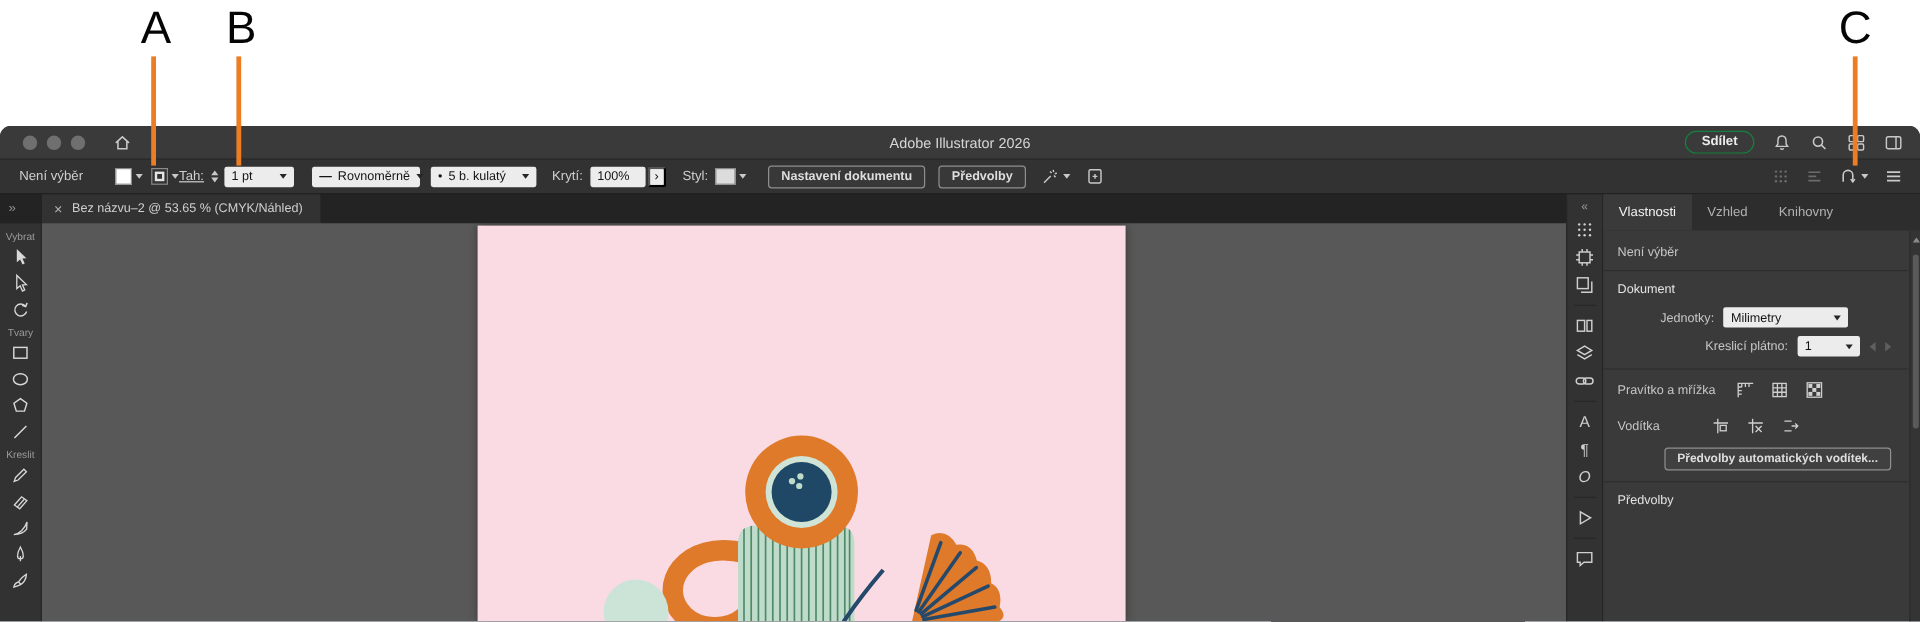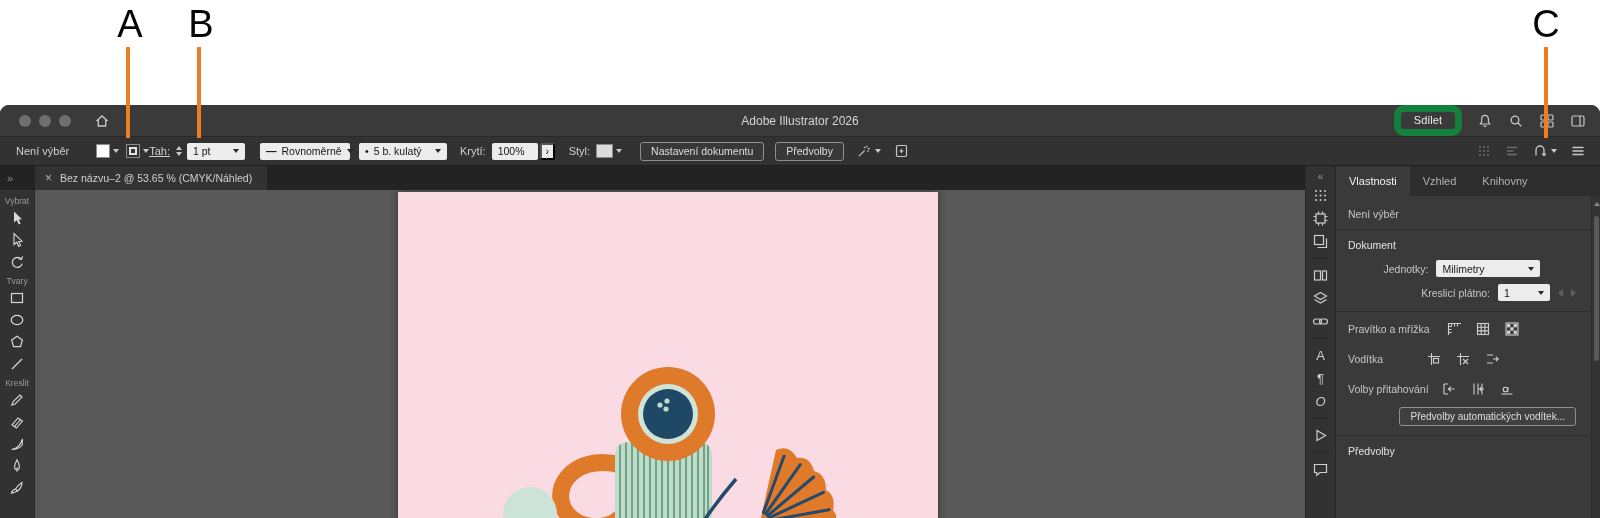--- a/index.html
+++ b/index.html
@@ -13,29 +13,29 @@
   
   .app{position:absolute;left:0;top:105px;width:1600px;height:413px;background:#0f172a;border-radius:9px 9px 0 0;overflow:hidden;display:flex;flex-direction:column;}
 
   
   .titlebar{flex:0 0 28px;background:#3a3a3a;border-bottom:1px solid #292929;display:flex;align-items:center;position:relative;}
   .lights{display:flex;gap:8px;margin-left:19px;}
   .light{width:12px;height:12px;border-radius:50%;background:#6f6f6f;border:none;}
   .home-btn{margin-left:23px;background:none;border:none;display:flex;align-items:center;}
   .tb-title{position:absolute;left:50%;transform:translateX(-50%);color:#d6d6d6;font-size:12px;white-space:nowrap;}
   .tb-right{margin-left:auto;display:flex;align-items:center;gap:15px;margin-right:14px;}
-  .pill{border:7px solid #15803d;border-radius:10px;color:#ececec;font-size:11px;padding:2px 13px;background:none;line-height:13px;}
+  .pill{border:1px solid #15803d;border-radius:10px;color:#ececec;font-size:11px;padding:2px 13px;background:none;line-height:13px;font-weight:bold;}
   .tb-iconbtn{background:none;border:none;display:flex;align-items:center;}
 
   
   .controlbar{flex:0 0 29px;background:#323232;border-bottom:1px solid #1f1f1f;display:flex;align-items:center;font-size:11px;color:#cfcfcf;padding:0 14px 0 16px;white-space:nowrap;}
   .chev{width:0;height:0;border-left:3.5px solid transparent;border-right:3.5px solid transparent;border-top:4px solid #c9c9c9;display:inline-block;}
   .chev.dark{border-top-color:#262626;}
   .cfield{display:inline-flex;align-items:center;background:#ececec;border-radius:2px;height:17px;padding:0 6px;color:#151515;font-size:10.5px;gap:5px;}
-  .obtn{background:rgba(255,255,255,0.03);border:1px solid #8f8f8f;border-radius:3px;color:#dedede;font-size:10.5px;height:19px;padding:0 10px;display:inline-flex;align-items:center;}
+  .obtn{background:rgba(255,255,255,0.03);border:1px solid #8f8f8f;border-radius:3px;color:#dedede;font-size:10.5px;height:19px;padding:0 10px;display:inline-flex;align-items:center;font-weight:bold;}
   .swatch-fill{width:14px;height:14px;background:#ffffff;border:1px solid #8a8a8a;}
   .swatch-stroke{width:14px;height:14px;background:#323232;border:1px solid #8a8a8a;display:flex;align-items:center;justify-content:center;}
   .swatch-stroke .inner{width:8px;height:8px;border:2px solid #e4e4e4;}
   .stepper{display:flex;flex-direction:column;gap:2px;background:none;border:none;}
   .tri-up{width:0;height:0;border-left:3.5px solid transparent;border-right:3.5px solid transparent;border-bottom:4px solid #c9c9c9;}
   .tri-dn{width:0;height:0;border-left:3.5px solid transparent;border-right:3.5px solid transparent;border-top:4px solid #c9c9c9;}
   .iconbtn{background:none;border:none;display:inline-flex;align-items:center;gap:3px;}
   .dim{opacity:.38;}
   .u{text-decoration:underline;}
 
@@ -529,44 +529,20 @@
               </button>
               <button class="picon">
                 <svg width="14" height="14" viewBox="0 0 14 14" fill="none" stroke="#cfcfcf" stroke-width="1.1">
                     <path d="M2 3 H8 M2 11 H8"></path>
                     <path d="M8 7 H13 M11 4.8 L13.2 7 L11 9.2"></path>
                   </svg>
               </button>
             </span>
           </div>
 
-          <div class="p-row" style="margin-top:14px">
-            <span>Volby přitahování</span>
-            <span style="display:flex;gap:12px;margin-left:12px">
-              <button class="picon">
-                <svg width="14" height="14" viewBox="0 0 14 14" fill="none" stroke="#cfcfcf" stroke-width="1.1">
-                    <path d="M2 2 V12 M2 2 H6 M2 12 H6"></path>
-                    <path d="M12.5 7 H6.5 M8.8 4.6 L6.4 7 L8.8 9.4"></path>
-                  </svg>
-              </button>
-              <button class="picon">
-                <svg width="14" height="14" viewBox="0 0 14 14" fill="none" stroke="#cfcfcf" stroke-width="1.1">
-                    <path d="M3 1.5 V12.5 M7 1.5 V12.5 M11 1.5 V12.5"></path>
-                    <path d="M13 7 H8.8 M10.6 5 L8.6 7 L10.6 9"></path>
-                  </svg>
-              </button>
-              <button class="picon">
-                <svg width="14" height="14" viewBox="0 0 14 14" fill="none" stroke="#cfcfcf" stroke-width="1.1">
-                    <path d="M1.5 12 H12.5"></path>
-                    <circle cx="5.5" cy="7.5" r="2.3"></circle>
-                    <path d="M7.8 5 V9.8"></path>
-                  </svg>
-              </button>
-            </span>
-          </div>
 
           <div class="p-row" style="margin-top:10px;justify-content:flex-end">
             <button class="obtn" style="font-size:10px">Předvolby automatických vodítek...</button>
           </div>
 
           <div class="p-sep" style="margin-top:9px"></div>
 
           <div class="p-row p-head" style="margin-top:9px">
             <span>Předvolby</span>
           </div>

